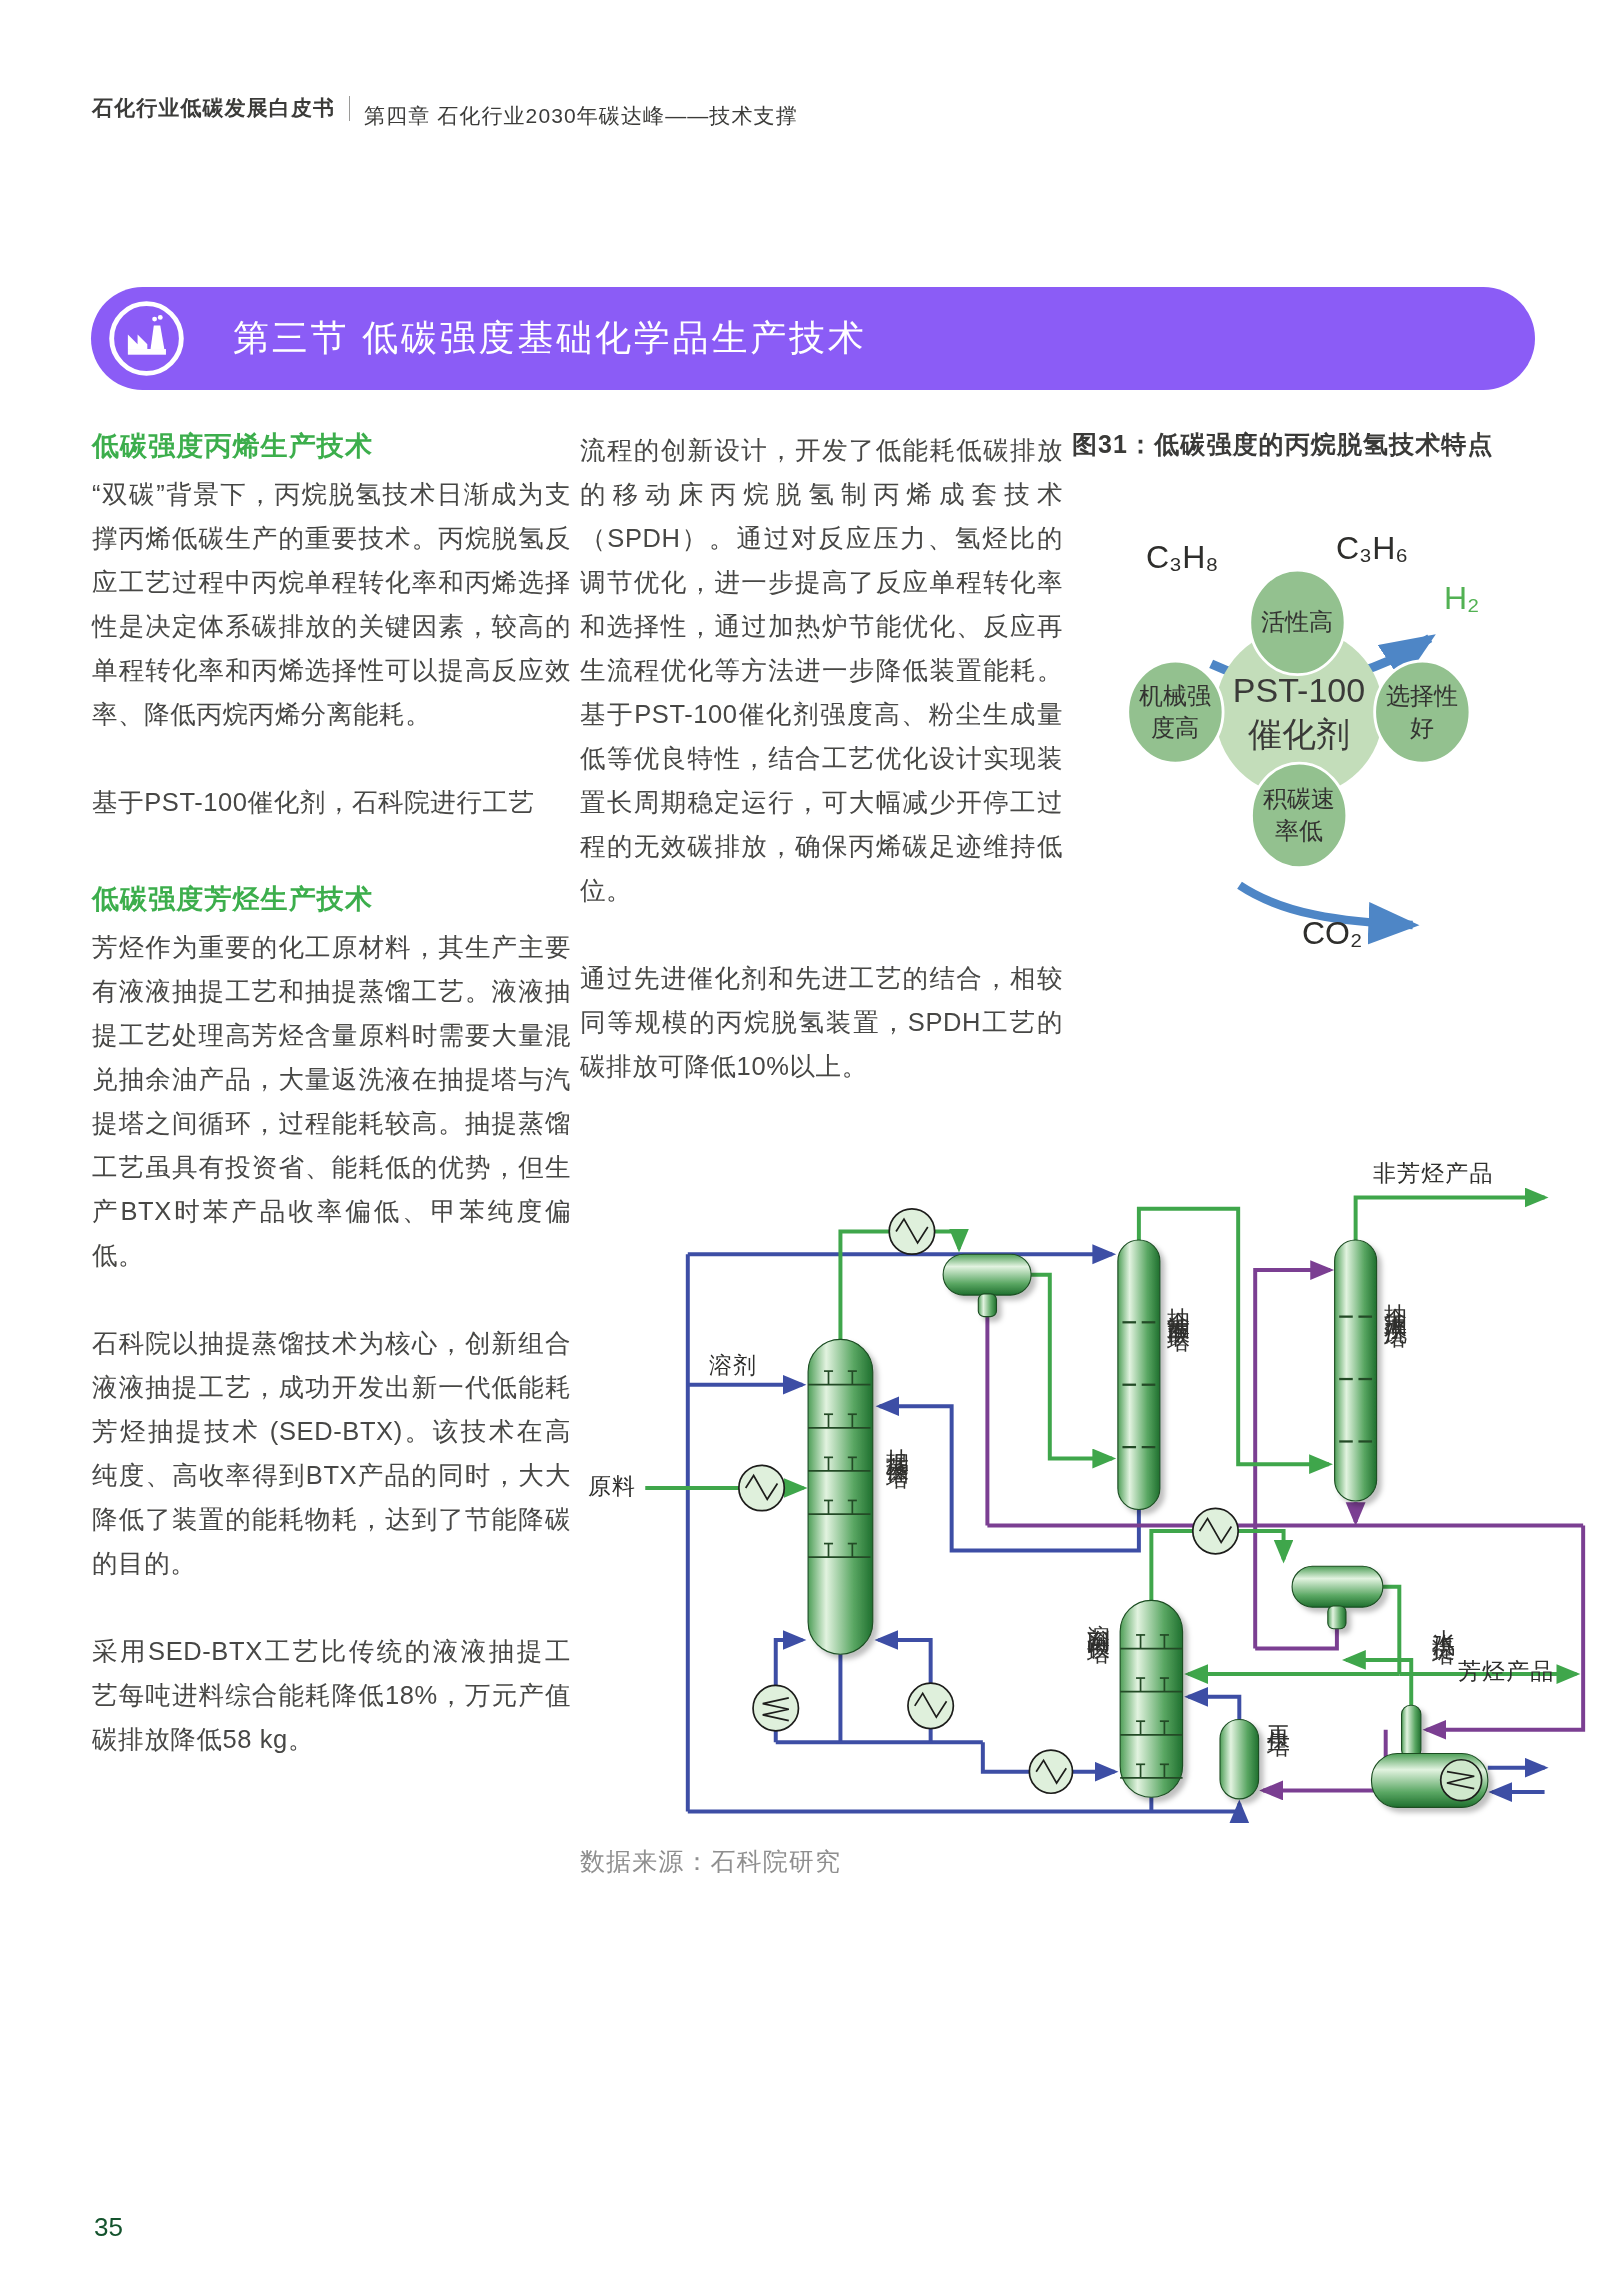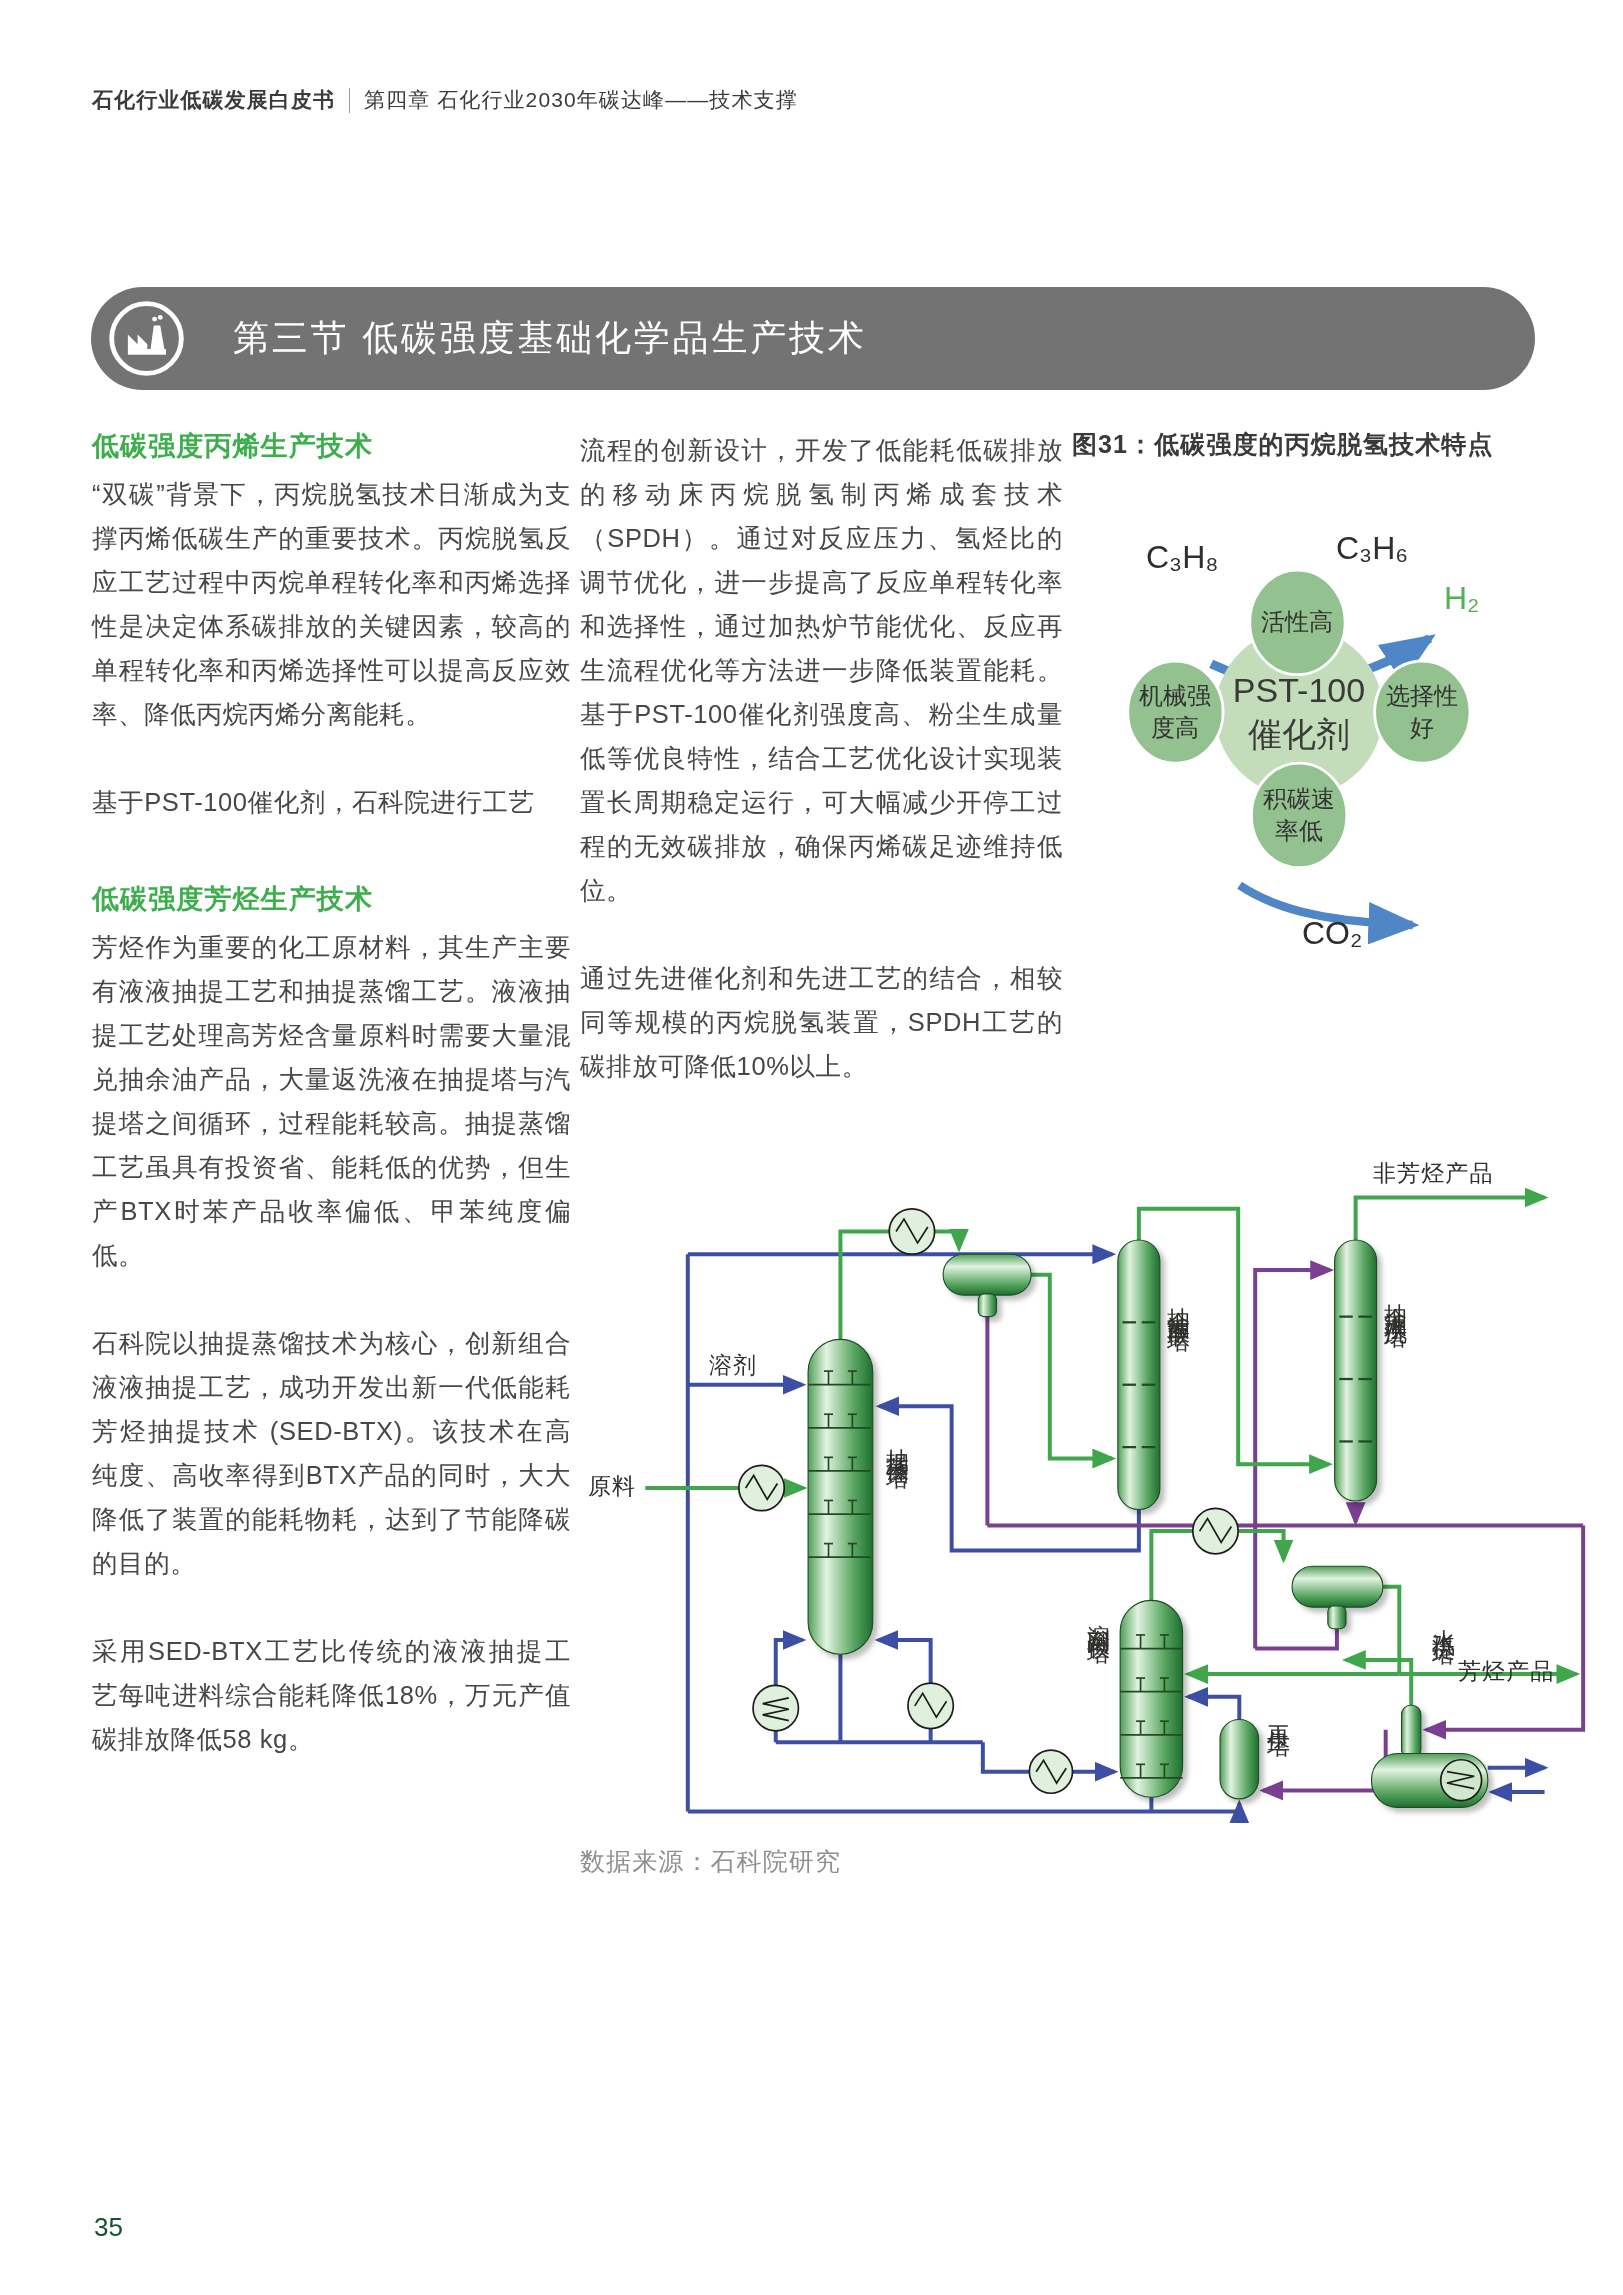--- a/index.html
+++ b/index.html
@@ -3,24 +3,24 @@
 <meta charset="utf-8">
 <style>
   html,body{margin:0;padding:0;background:#e8e8e8;}
   .page{position:relative;width:1623px;height:2295px;background:#ffffff;overflow:hidden;
         font-family:"Liberation Sans","DejaVu Sans",sans-serif;color:#474745;padding-left:32px;}
 
   
   .hdr{position:absolute;left:92px;top:86px;display:flex;align-items:center;font-size:21px;color:#3b3b39;}
   .hdr .book{font-weight:bold;letter-spacing:1.1px;}
   .hdr .div{width:1.7px;height:25px;background:#9a9a98;margin:0 13.6px;}
-  .hdr .chap{letter-spacing:1.1px;}
-
-  
-  .banner{position:absolute;left:91px;top:287px;width:1444px;height:103px;background:#737373;
+  .hdr .chap{letter-spacing:1.1px;margin-top:16px;}
+
+  
+  .banner{position:absolute;left:91px;top:287px;width:1444px;height:103px;background:#8b5cf6;
           border-radius:52px;display:flex;align-items:center;}
   .banner .icon-wrap{position:absolute;left:14.8px;top:11.3px;width:81px;height:81px;}
   .banner .title{margin-left:142px;color:#ffffff;font-size:36px;letter-spacing:2.8px;}
 
   
   .col{position:absolute;top:428px;}
   .col-left{left:92px;width:479px;}
   .col-mid{left:580px;width:483px;}
   .sec-h{font-size:27px;font-weight:bold;color:#3CAE4C;letter-spacing:1.1px;margin:0 0 8px 0;}
   .para{font-size:25.5px;line-height:44px;text-align:justify;margin:0 0 44px 0;letter-spacing:0.6px;}

